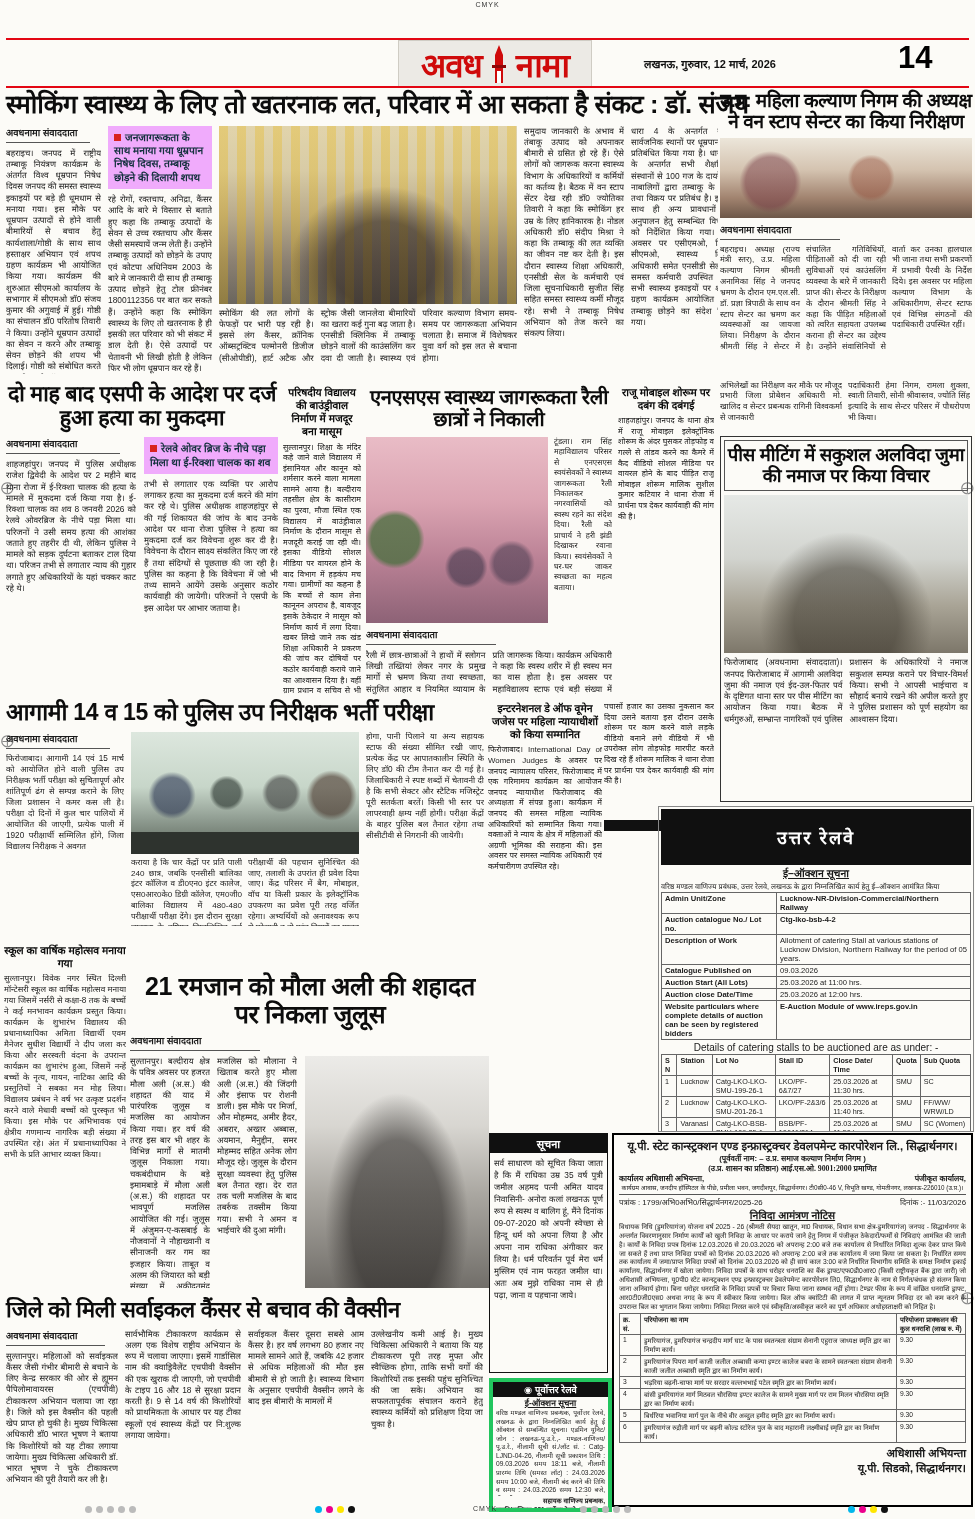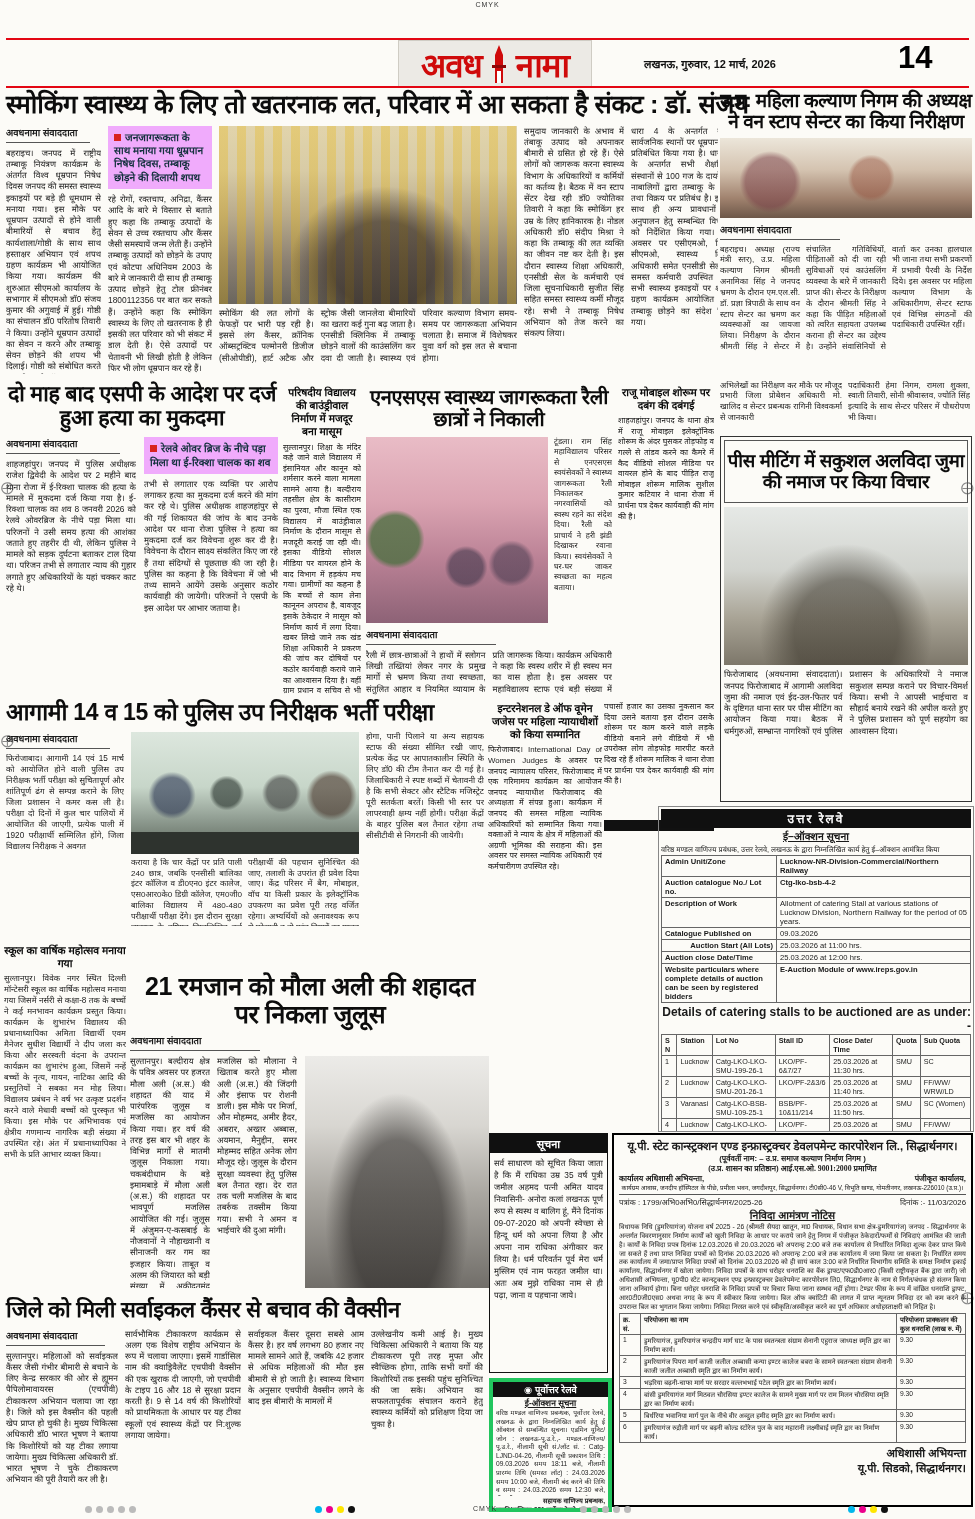--- a/index.html
+++ b/index.html
@@ -103,21 +103,21 @@
     <div class="photo ph2" style="height:80px;margin-top:5px;"></div>
     <div class="byline" style="margin-top:5px;width:120px;">अवधनामा संवाददाता</div>
     <div class="bodytxt jt" style="columns:3;column-gap:6px;height:132px;font-size:8.1px;">बहराइच। अध्यक्ष (राज्य मंत्री स्तर), उ.प्र. महिला कल्याण निगम श्रीमती अनामिका सिंह ने जनपद भ्रमण के दौरान एम.एल.सी. डॉ. प्रज्ञा त्रिपाठी के साथ वन स्टाप सेन्टर का भ्रमण कर व्यवस्थाओं का जायजा लिया। निरीक्षण के दौरान श्रीमती सिंह ने सेन्टर में संचालित गतिविधियों, पीड़िताओं को दी जा रही सुविधाओं एवं काउंसलिंग व्यवस्था के बारे में जानकारी प्राप्त की। सेन्टर के निरीक्षण के दौरान श्रीमती सिंह ने कहा कि पीड़ित महिलाओं को त्वरित सहायता उपलब्ध कराना ही सेन्टर का उद्देश्य है। उन्होंने संवासिनियों से वार्ता कर उनका हालचाल भी जाना तथा सभी प्रकरणों में प्रभावी पैरवी के निर्देश दिये। इस अवसर पर महिला कल्याण विभाग के अधिकारीगण, सेन्टर स्टाफ एवं विभिन्न संगठनों की पदाधिकारी उपस्थित रहीं।</div>
     <div style="display:flex;gap:6px;margin-top:4px;height:44px;overflow:hidden;">
       <div class="bodytxt jt" style="width:122px;font-size:8.1px;">अभिलेखों का निरीक्षण कर मौके पर मौजूद प्रभारी जिला प्रोबेशन अधिकारी मो. खालिद व सेन्टर प्रबन्धक रागिनी विश्वकर्मा से जानकारी</div>
       <div class="bodytxt jt" style="width:122px;font-size:8.1px;">पदाधिकारी हेमा निगम, रामला शुक्ला, स्वाती तिवारी, सोनी श्रीवास्तव, ज्योति सिंह इत्यादि के साथ सेन्टर परिसर में पौधरोपण भी किया।</div>
     </div>
   </div>
 
   <div class="abs" style="left:720px;top:436px;width:252px;height:366px;border:1.5px solid #333;padding:3px;box-sizing:border-box;">
-    <div class="hl center" style="font-size:18.5px;border:1px solid #555;padding:10px 2px;">पीस मीटिंग में सकुशल अलविदा जुमा की नमाज पर किया विचार</div>
+    <div class="hl center" style="font-size:18.5px;border:1px solid #555;padding:4px 2px;">पीस मीटिंग में सकुशल अलविदा जुमा की नमाज पर किया विचार</div>
     <div class="photo ph4" style="height:158px;margin-top:4px;"></div>
     <div class="bodytxt jt" style="columns:2;column-gap:7px;height:128px;margin-top:4px;">फिरोजाबाद (अवधनामा संवाददाता)। जनपद फिरोजाबाद में आगामी अलविदा जुमा की नमाज एवं ईद-उल-फितर पर्व के दृष्टिगत थाना स्तर पर पीस मीटिंग का आयोजन किया गया। बैठक में धर्मगुरुओं, सम्भ्रान्त नागरिकों एवं पुलिस प्रशासन के अधिकारियों ने नमाज सकुशल सम्पन्न कराने पर विचार-विमर्श किया। सभी ने आपसी भाईचारा व सौहार्द बनाये रखने की अपील करते हुए ने पुलिस प्रशासन को पूर्ण सहयोग का आश्वासन दिया।</div>
   </div>
 
   <div class="abs" style="left:6px;top:382px;width:272px;">
     <div class="hl center" style="font-size:21.5px;">दो माह बाद एसपी के आदेश पर दर्ज हुआ हत्या का मुकदमा</div>
     <div style="display:flex;gap:8px;margin-top:7px;height:238px;overflow:hidden;">
       <div style="width:130px;flex:none;">
         <div class="byline">अवधनामा संवाददाता</div>
         <div class="bodytxt jt">शाहजहांपुर। जनपद में पुलिस अधीक्षक राजेश द्विवेदी के आदेश पर 2 महीने बाद थाना रोजा में ई-रिक्शा चालक की हत्या के मामले में मुकदमा दर्ज किया गया है। ई-रिक्शा चालक का शव 8 जनवरी 2026 को रेलवे ओवरब्रिज के नीचे पड़ा मिला था। परिजनों ने उसी समय हत्या की आशंका जताते हुए तहरीर दी थी, लेकिन पुलिस ने मामले को सड़क दुर्घटना बताकर टाल दिया था। परिजन तभी से लगातार न्याय की गुहार लगाते हुए अधिकारियों के यहां चक्कर काट रहे थे।</div>
@@ -217,21 +217,21 @@
     <div class="center" style="font-weight:700;font-size:8.5px;text-decoration:underline;">ई-ऑक्शन सूचना</div>
     <div class="bodytxt jt" style="padding:1px 3px;font-size:6.6px;line-height:1.3;height:86px;">वरिष्ठ मण्डल वाणिज्य प्रबन्धक, पूर्वोत्तर रेलवे, लखनऊ के द्वारा निम्नलिखित कार्य हेतु ई ऑक्शन से सम्बन्धित सूचना। एडमिन यूनिट/जोन : लखनऊ-पू.उ.रे.,- मण्डल-वाणिज्य/पू.उ.रे., नीलामी सूची सं./लॉट सं. : Catg-LJND-04-26, नीलामी सूची प्रकाशन तिथि : 09.03.2026 समय 18:11 बजे, नीलामी प्रारम्भ तिथि (समस्त लॉट) : 24.03.2026 समय 10:00 बजे, नीलामी बंद करने की तिथि व समय : 24.03.2026 समय 12:30 बजे, नीलामी का प्रकार : Close Ended, वेबसाइट विवरण जहाँ पंजीकृत बोलीदाताओं द्वारा नीलामी का पूरा विवरण देखा जा सकता है : E-Auction Module of www.ireps.gov.in</div>
     <div class="sig" style="font-size:6.6px;padding-right:3px;">सहायक वाणिज्य प्रबन्धक,</div>
     <div style="font-size:6.6px;font-weight:700;padding:0 3px;display:flex;justify-content:space-between;">
         <span>मुजबि/वाणिज्य-281    पूर्वोत्तर रेलवे, लखनऊ</span>
       </div>
 
   </div>
 
   <div class="abs" style="left:658px;top:806px;width:316px;height:326px;border:1px solid #888;box-sizing:border-box;padding:2px;overflow:hidden;">
-    <div class="bannerblack" style="font-size:12px;letter-spacing:2px;padding:1px 0;">उत्तर रेलवे</div>
+    <div class="bannerblack" style="font-size:18px;letter-spacing:2px;padding:16px 0;">उत्तर रेलवे</div>
     <div class="center" style="font-weight:700;font-size:10.5px;text-decoration:underline;margin-top:1px;">ई–ऑक्शन सूचना</div>
     <div style="font-size:7.3px;margin:1px 0;">वरिष्ठ मण्डल वाणिज्य प्रबंधक, उत्तर रेलवे, लखनऊ के द्वारा निम्नलिखित कार्य हेतु ई–ऑक्शन आमंत्रित किया</div>
     <table class="adtable" style="font-size:7.6px;">
       <tbody>
           <tr>
             <td style="width:108px;font-weight:700;">Admin Unit/Zone</td>
             <td style="font-weight:700;">Lucknow-NR-Division-Commercial/Northern Railway</td>
           </tr>
       <tr>
             <td style="font-weight:700;">Auction catalogue No./ Lot no.</td>
@@ -239,34 +239,34 @@
           </tr>
       <tr>
             <td style="font-weight:700;">Description of Work</td>
             <td>Allotment of catering Stall at various stations of Lucknow Division, Northern Railway for the period of 05 years.</td>
           </tr>
       <tr>
             <td style="font-weight:700;">Catalogue Published on</td>
             <td>09.03.2026</td>
           </tr>
       <tr>
-            <td style="font-weight:700;text-align:right;">Auction Start (All Lots)</td>
+            <td style="font-weight:700;">Auction Start (All Lots)</td>
             <td>25.03.2026 at 11:00 hrs.</td>
           </tr>
       <tr>
             <td style="font-weight:700;">Auction close Date/Time</td>
             <td>25.03.2026 at 12:00 hrs.</td>
           </tr>
       <tr>
             <td style="font-weight:700;">Website particulars where complete details of auction can be seen by registered bidders</td>
             <td style="font-weight:700;">E-Auction Module of www.ireps.gov.in</td>
           </tr>
     </tbody>
       </table>
-    <div class="center" style="font-weight:700;font-size:12px;margin:2px 0 1px;text-align:right;">Details of catering stalls to be auctioned are as under: -</div>
+    <div class="center" style="font-weight:400;font-size:10px;margin:2px 0 1px;">Details of catering stalls to be auctioned are as under: -</div>
     <table class="adtable" style="font-size:7.2px;">
       <tbody>
           <tr>
         <th>S N</th>
             <th>Station</th>
             <th>Lot No</th>
         <th>Stall ID</th>
             <th>Close Date/ Time</th>
             <th>Quota</th>
             <th>Sub Quota</th>

